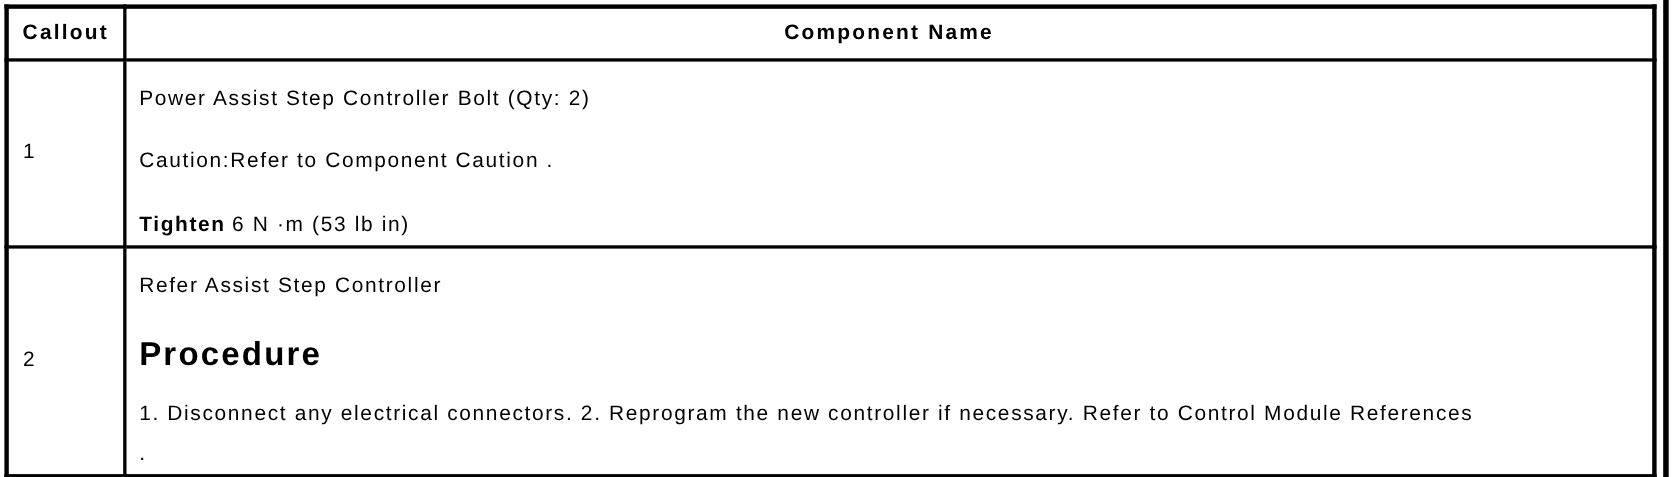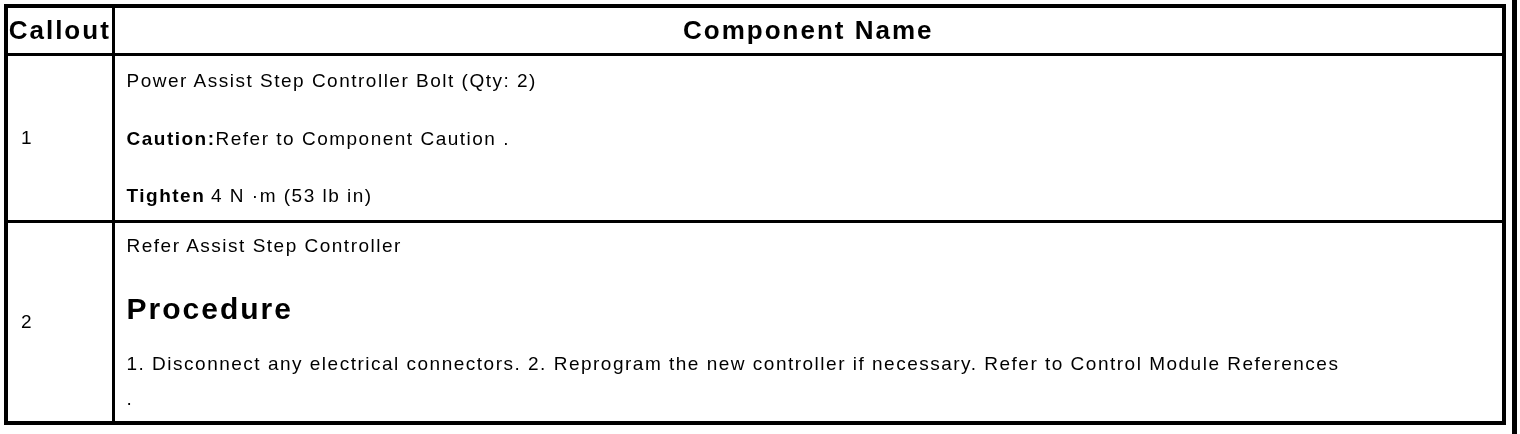--- a/index.html
+++ b/index.html
@@ -33,42 +33,42 @@
     background: #ffffff;
   }
   table.callout-table th,
   table.callout-table td {
     border: 3px solid #000000;
     vertical-align: middle;
   }
   col.col-callout { width: 107px; }
   th.header-cell {
     height: 48px;
-    font-size: 26px;
+    font-size: 19px;
     font-weight: bold;
     letter-spacing: 2px;
   }
   td.callout-cell {
     font-size: 19px;
     letter-spacing: 1.5px;
     text-align: left;
     padding-left: 13px;
     vertical-align: middle;
   }
   td.content-cell {
-    padding: 8px 12px 6px 12px;
+    padding: 22px 12px 6px 12px;
     font-size: 19px;
     letter-spacing: 1.5px;
     line-height: 1.25;
     vertical-align: top;
   }
   tr.row-1 { height: 167px; }
   .content-cell p { margin: 0 0 34px 0; }
   .content-cell p:last-child { margin-bottom: 0; }
-  .bold-label { font-weight: bold; margin-top: 12px; }
+  .bold-label { font-weight: normal; margin-top: 12px; }
   .spec-label { font-weight: bold; margin-right: 0.3em; text-align: center; }
   h2.procedure-heading {
     font-size: 30px;
     font-weight: bold;
     letter-spacing: 2px;
     margin: 28px 0 25px 0;
     line-height: 1.15;
   }
   .steps-tail {
     display: block;
@@ -91,21 +91,21 @@
         <th class="header-cell">Callout</th>
         <th class="header-cell">Component Name</th>
       </tr>
     </thead>
     <tbody>
       <tr class="row-1">
         <td class="callout-cell">1</td>
         <td class="content-cell">
           <p>Power Assist Step Controller Bolt (Qty: 2)</p>
           <p><span class="bold-label">Caution:</span><span>Refer to Component Caution .</span></p>
-          <p><span class="spec-label">Tighten</span><span>4 N ·m (53 lb in)</span></p>
+          <p><span class="spec-label">Tighten</span><span>6 N ·m (53 lb in)</span></p>
         </td>
       </tr>
       <tr class="row-2">
         <td class="callout-cell">2</td>
         <td class="content-cell">
           <p>Refer Assist Step Controller</p>
           <h2 class="procedure-heading">Procedure</h2>
           <p class="steps"><span>1. Disconnect any electrical connectors. 2. Reprogram the new controller if necessary. Refer to Control Module References</span><span class="steps-tail">.</span></p>
         </td>
       </tr>

